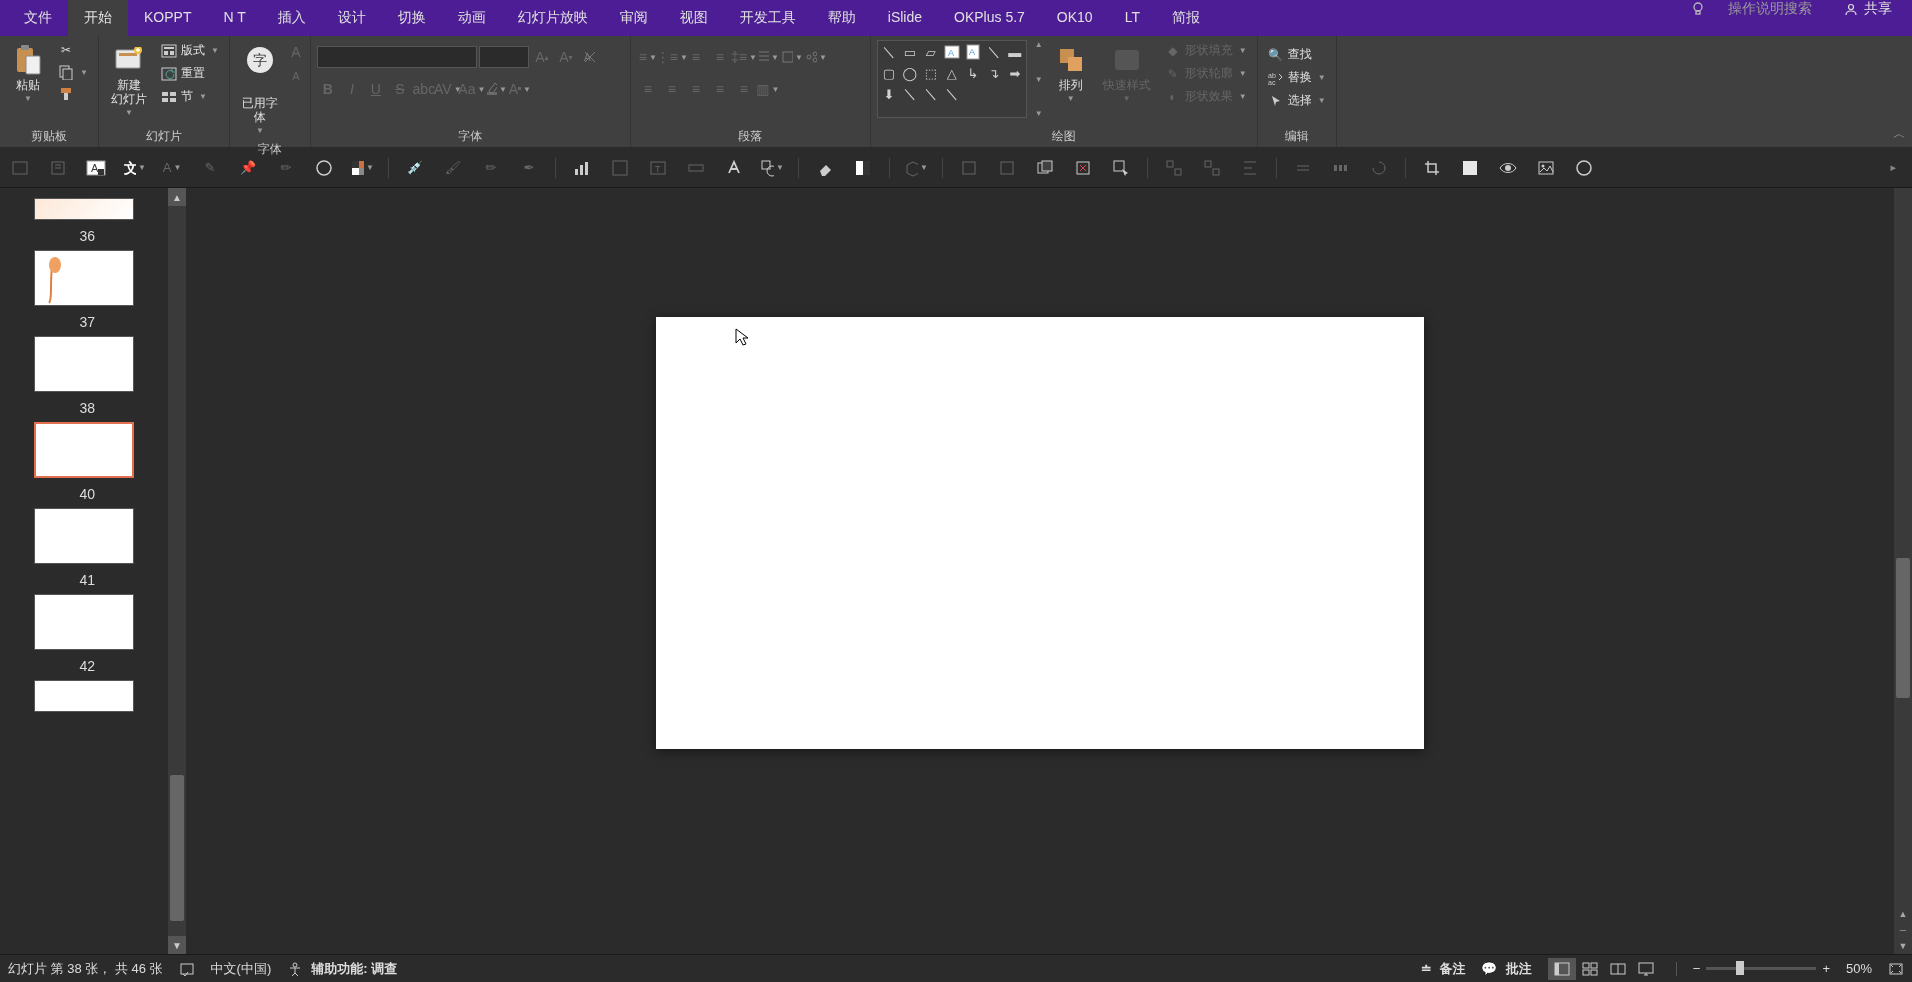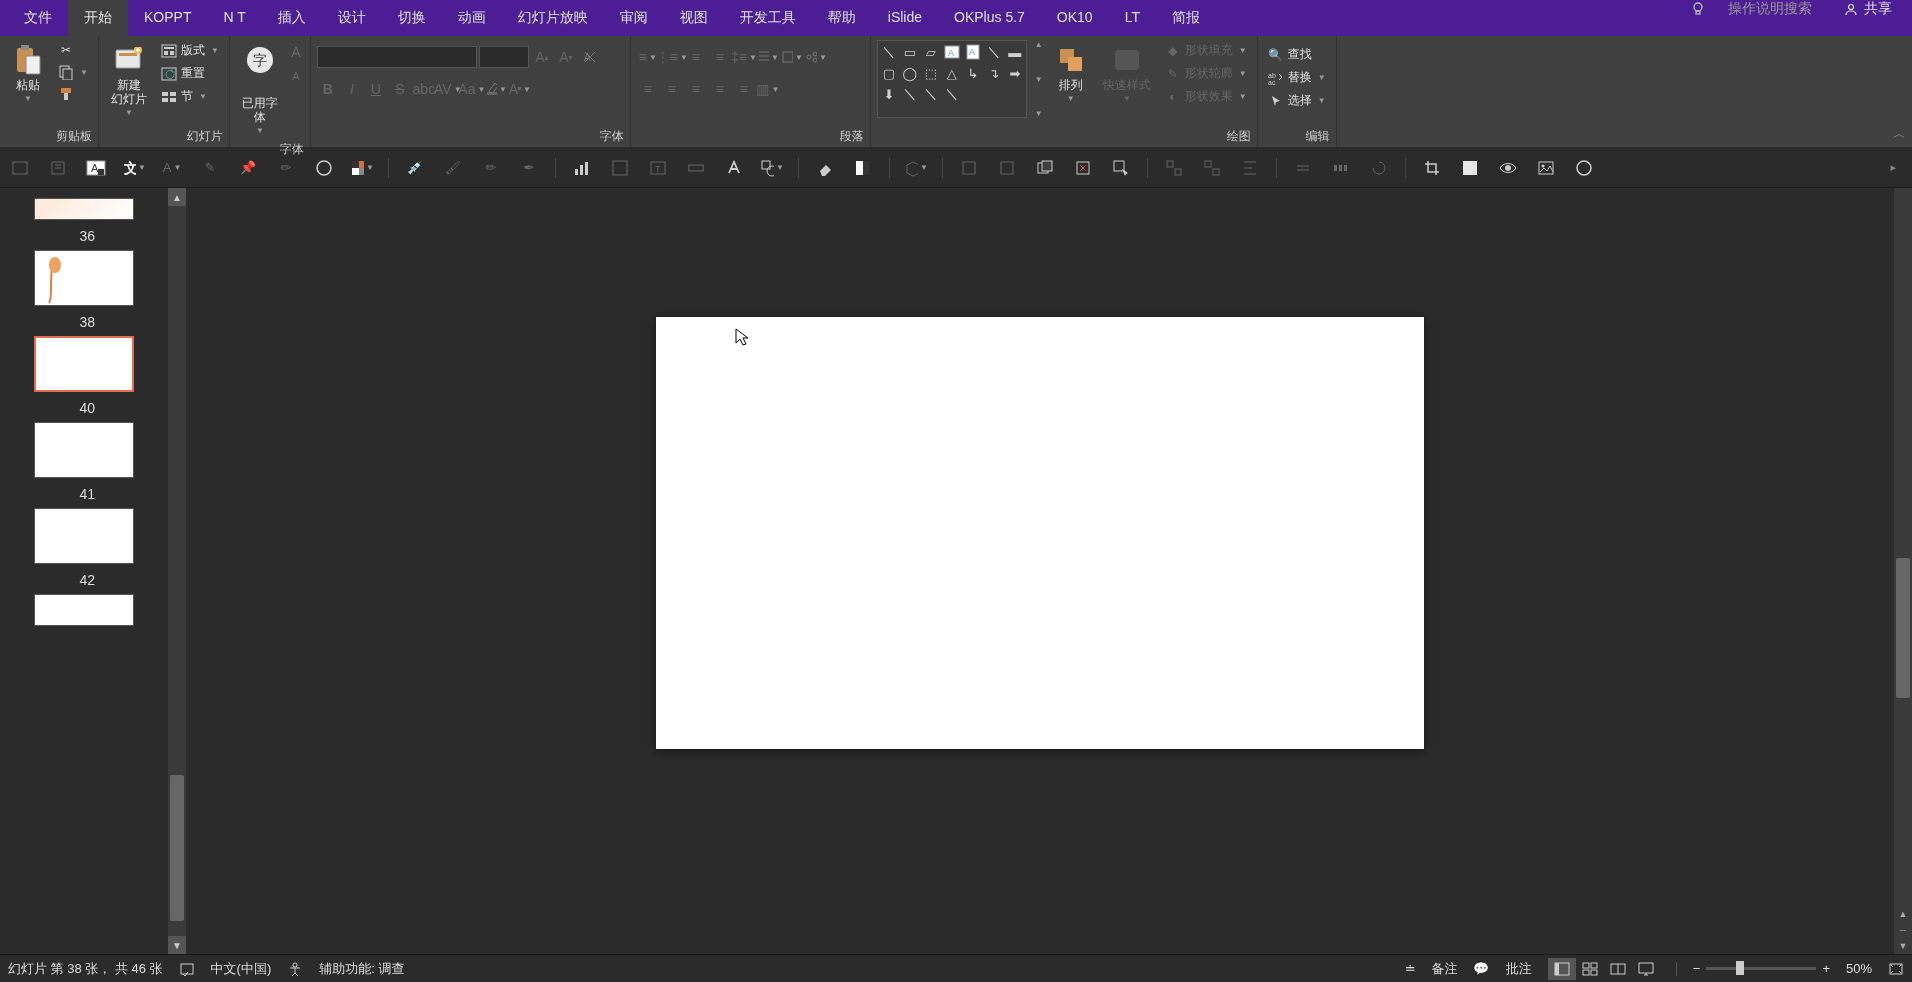--- a/index.html
+++ b/index.html
@@ -10,21 +10,21 @@
 .menu-item { padding: 9px 16px; color: #e0e0e0; cursor: pointer; font-size: 14px; }
 .menu-item.active { background: #404040; }
 .menu-spacer { flex: 1; }
 .search-box { display: flex; align-items: center; gap: 22px; padding: 0 12px; color: #999; font-size: 14px; }
 .share-btn { display: flex; align-items: center; gap: 6px; padding: 0 20px; color: #e0e0e0; font-size: 14px; }
 
 
 .ribbon { display: flex; height: 112px; background: #404040; border-bottom: 1px solid #2b2b2b; }
 .ribbon-group { display: flex; flex-direction: column; border-right: 1px solid #333; padding: 4px 6px 2px 6px; }
 .ribbon-group-content { flex: 1; display: flex; align-items: flex-start; gap: 4px; }
-.ribbon-group-label { text-align: right; font-size: 12px; color: #ccc; padding-top: 2px; position: relative; }
+.ribbon-group-label { text-align: center; font-size: 12px; color: #ccc; padding-top: 2px; position: relative; }
 
 .big-btn { display: flex; flex-direction: column; align-items: center; justify-content: center; gap: 2px; padding: 4px 6px; cursor: pointer; }
 .big-btn .icon { width: 32px; height: 32px; display: flex; align-items: center; justify-content: center; }
 .big-btn .lbl { font-size: 12px; color: #e0e0e0; text-align: center; line-height: 14px; }
 .big-btn .arrow { font-size: 8px; color: #999; }
 
 .small-btns-col { display: flex; flex-direction: column; gap: 2px; }
 .small-btn { display: flex; align-items: center; gap: 4px; padding: 2px 4px; cursor: pointer; font-size: 12px; }
 .small-icon { width: 16px; height: 16px; display: inline-flex; align-items: center; justify-content: center; }
 .arrow-dn { font-size: 8px; color: #999; margin-left: 2px; }
@@ -67,21 +67,21 @@
 .cursor-arrow { position: absolute; left: 78px; top: 10px; font-size: 18px; color: #000; pointer-events: none; }
 
 .right-scroll { width: 18px; background: #3a3a3a; position: relative; }
 .right-scroll-thumb { position: absolute; left: 2px; right: 2px; top: 370px; height: 140px; background: #666; border-radius: 2px; }
 .right-scroll-nav { position: absolute; bottom: 0; left: 0; right: 0; }
 .right-scroll-nav div { height: 16px; color: #aaa; font-size: 9px; display: flex; align-items: center; justify-content: center; }
 
 
 .status-bar { height: 28px; background: #2b2b2b; border-top: 1px solid #1a1a1a; display: flex; align-items: center; padding: 0 8px; gap: 16px; font-size: 13px; color: #ddd; }
 .status-spacer { flex: 1; }
-.status-btn { display: flex; align-items: center; gap: 16px; cursor: pointer; }
+.status-btn { display: flex; align-items: center; gap: 8px; cursor: pointer; font-weight: bold; }
 .view-btns { display: flex; gap: 0; }
 .view-btn { width: 28px; height: 22px; display: flex; align-items: center; justify-content: center; color: #bbb; cursor: pointer; }
 .view-btn.active { background: #555; }
 .zoom-slider { display: flex; align-items: center; gap: 6px; }
 .zoom-track { width: 110px; height: 3px; background: #555; position: relative; }
 .zoom-handle { position: absolute; width: 8px; height: 14px; background: #ccc; top: -6px; left: 30px; }
 .zoom-sep { width:1px; height:14px; background:#555; }
 
 svg { display: block; }
 </style>
@@ -650,20 +650,24 @@
           <div class="thumb partial-top" style="background:linear-gradient(135deg,#fde8d8,#fff);"></div>
         </div>
       <div class="thumb-row">
           <span class="thumb-num">36</span>
           <div class="thumb">
             <svg width="100" height="56">
               <path d="M18 10 C 14 30, 18 48, 14 52" fill="none" stroke="#e08040" stroke-width="2"></path>
               <ellipse cx="20" cy="14" rx="6" ry="8" fill="#f0a060"></ellipse>
             </svg>
           </div>
+        </div>
+      <div class="thumb-row">
+          <span class="thumb-num">37</span>
+          <div class="thumb"></div>
         </div>
       <div class="thumb-row">
           <span class="thumb-num">38</span>
           <div class="thumb selected"></div>
         </div>
       <div class="thumb-row">
           <span class="thumb-num">40</span>
           <div class="thumb"></div>
         </div>
       <div class="thumb-row">

